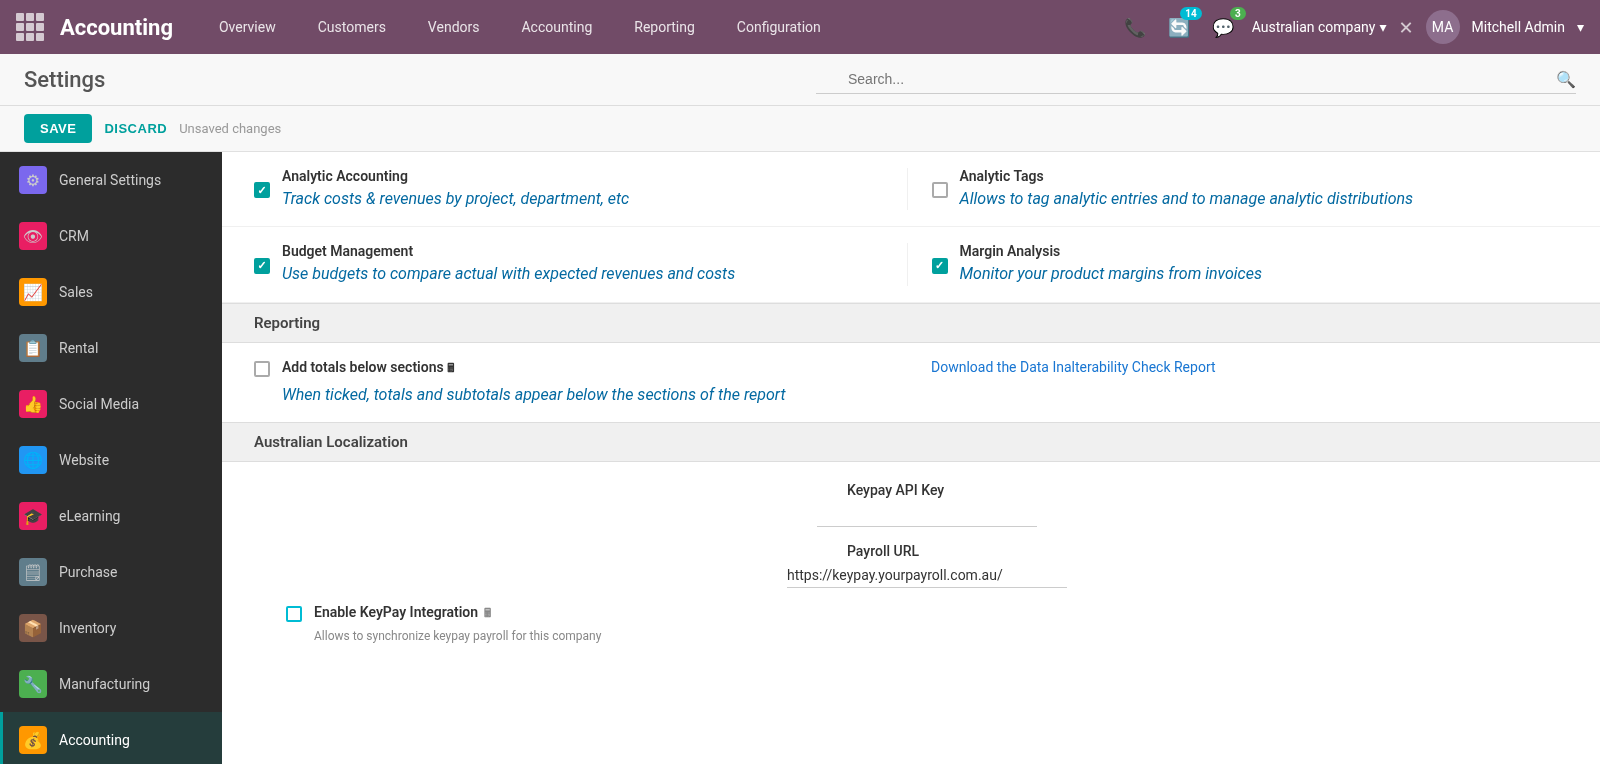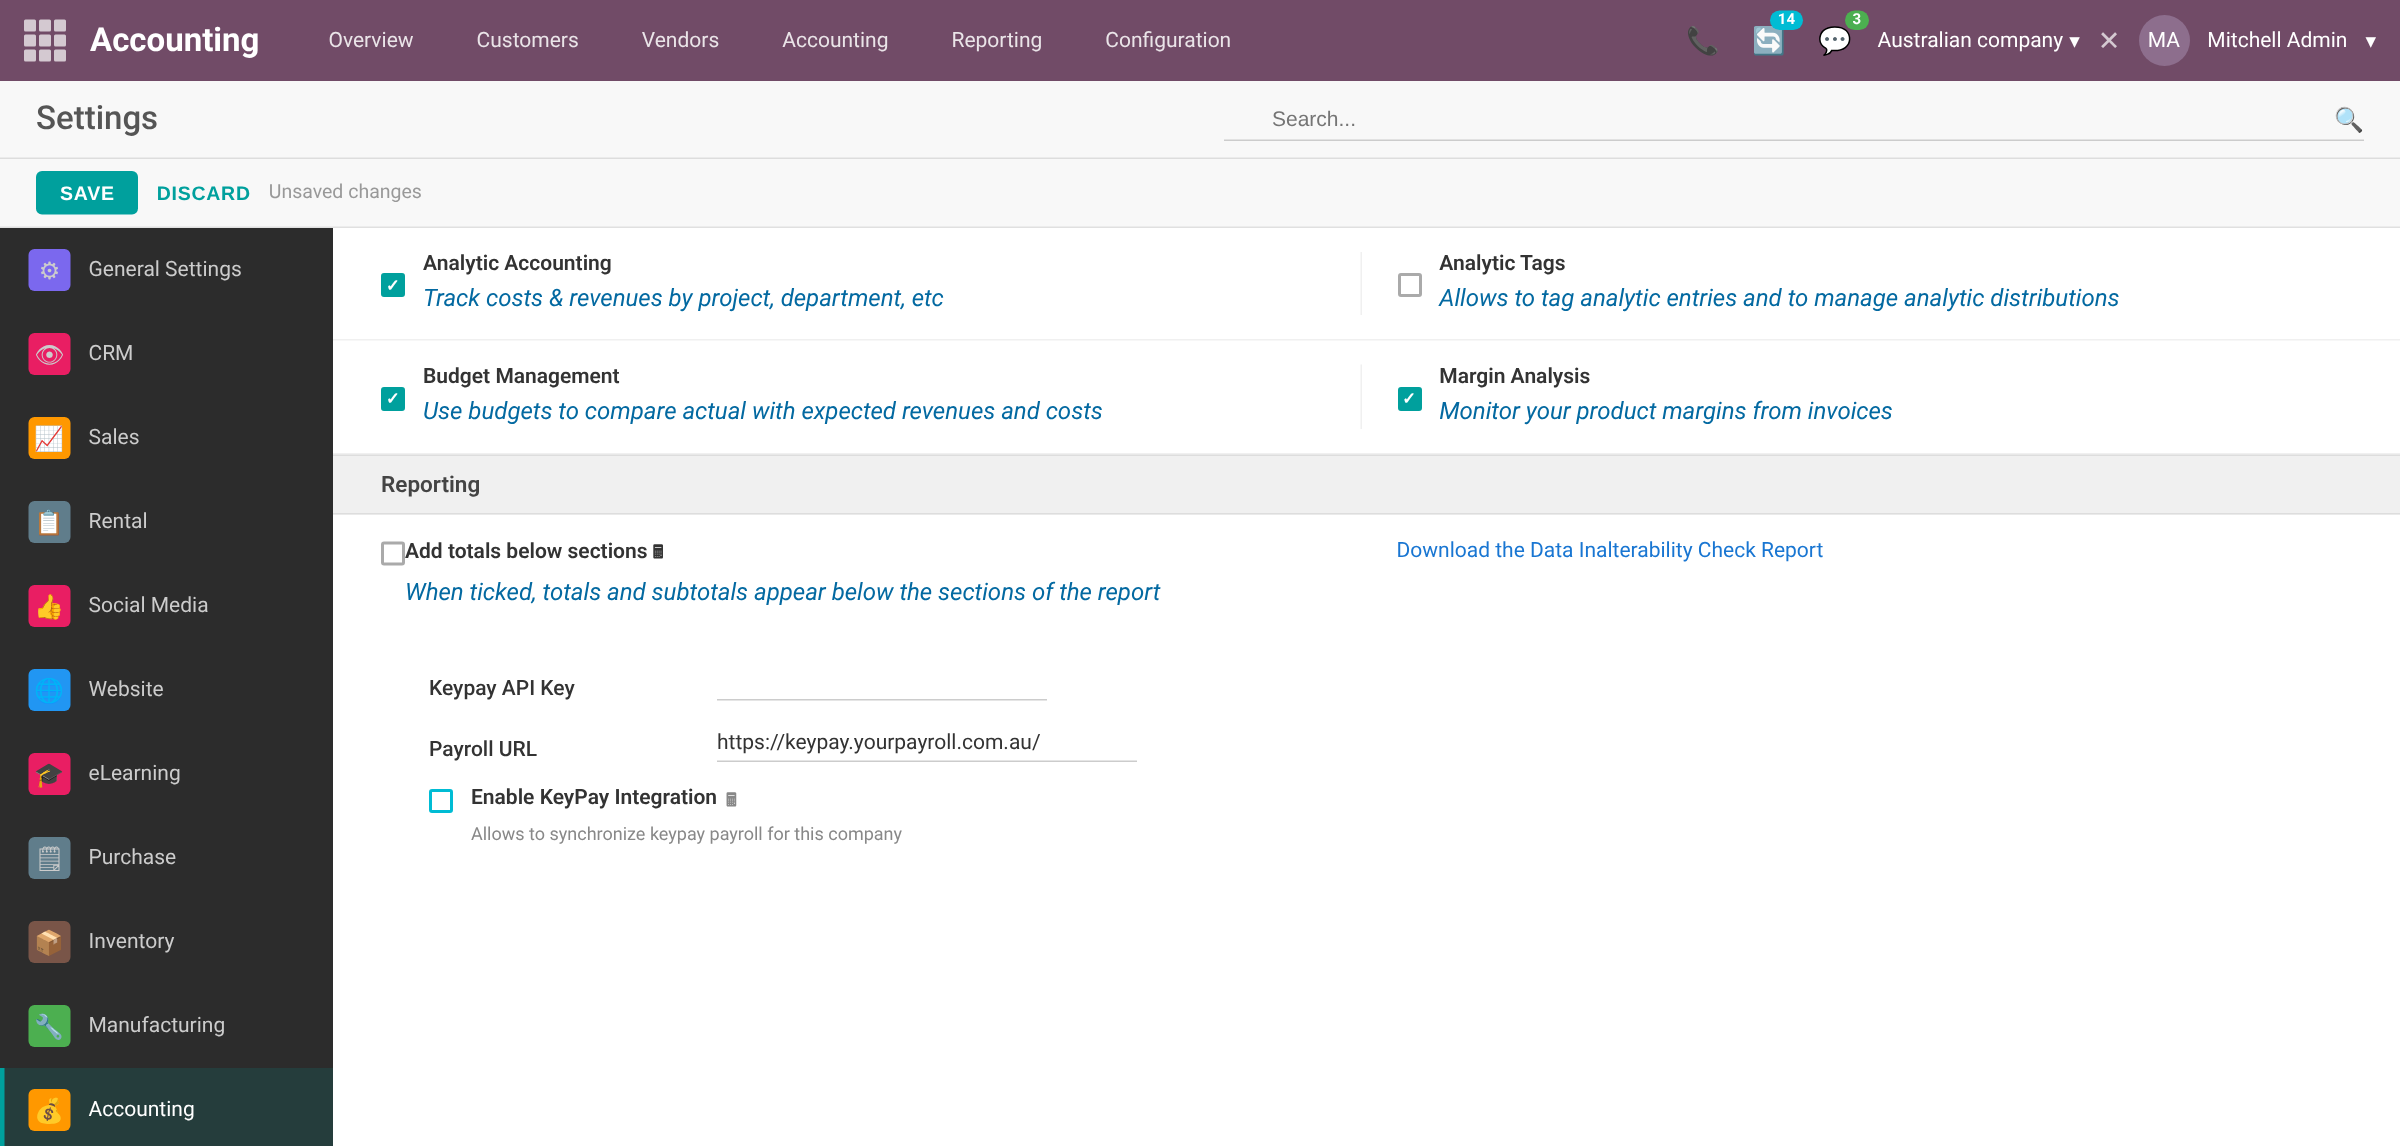--- a/index.html
+++ b/index.html
@@ -330,42 +330,44 @@
     
     .reporting-row {
       display: flex;
       padding: 16px 32px;
       gap: 16px;
       align-items: flex-start;
     }
     .reporting-left {
       flex: 1;
       display: flex;
+      gap: 12px;
       align-items: flex-start;
     }
     .reporting-right {
       flex: 1;
       padding-left: 24px;
     }
     .link-blue {
       color: #1976D2;
       cursor: pointer;
       text-decoration: none;
       font-size: 14px;
     }
 
     
     .localization-content {
       padding: 20px 32px 20px 64px;
     }
     .form-row {
       display: flex;
-      align-items: flex-end;
+      align-items: center;
       margin-bottom: 16px;
-      gap: 32px;
+      gap: 4px;
+      flex-direction: column;
     }
     .form-label {
       width: 160px;
       font-size: 14px;
       color: #333;
       font-weight: 500;
     }
     .form-input {
       border: none;
       border-bottom: 1px solid #ccc;
@@ -580,20 +582,23 @@
             <span style="font-size:12px;">🖩</span>
           </div>
           <div class="setting-desc">When ticked, totals and subtotals appear below the sections of the report</div>
         </div>
       </div>
       <div class="reporting-right">
         <a class="link-blue" href="#">Download the Data Inalterability Check Report</a>
       </div>
     </div>
 
+    <div class="settings-section-header">
+      <span>Australian Localization</span>
+    </div>
 
     <div class="localization-content">
 
       <div class="form-row">
         <div class="form-label">Keypay API Key</div>
         <input class="form-input" type="text" value="" style="">
       </div>
 
       <div class="form-row">
         <div class="form-label">Payroll URL</div>

